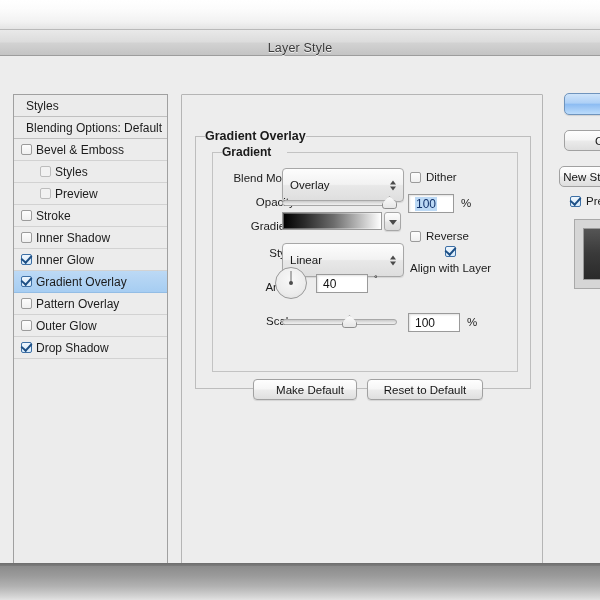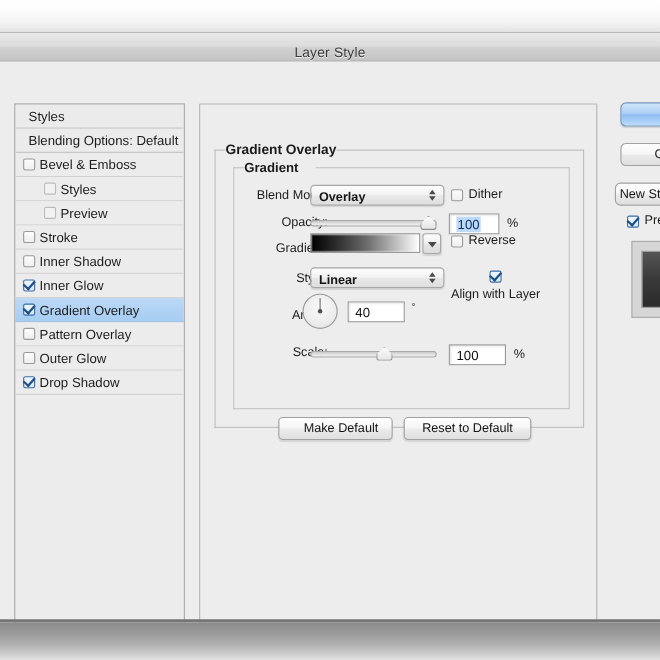--- a/index.html
+++ b/index.html
@@ -210,32 +210,31 @@
     position: absolute;
     font-size: 11.5px;
     color: #1c1c1c;
     text-align: right;
     white-space: nowrap;
   }
 
   
   .popup {
     position: absolute;
-    height: 19px;
+    height: 34px;
     box-sizing: border-box;
     border: 1px solid #a7a7a7;
     border-radius: 4px;
     background: linear-gradient(to bottom, #fdfdfd 0%, #f2f2f2 48%, #e8e8e8 52%, #dedede 100%);
     box-shadow: 0 1px 1px rgba(0,0,0,.10);
     display: flex;
-    align-items: flex-end;
+    align-items: center;
     padding-left: 7px;
     font-size: 11.5px;
     color: #151515;
-    font-weight: bold;
   }
   .popup .arrows {
     position: absolute;
     right: 7px; top: 50%;
     transform: translateY(-50%);
     width: 7px; height: 13px;
     display: flex;
     flex-direction: column;
     justify-content: center;
     gap: 2px;
@@ -539,21 +538,21 @@
             <span class="cap"></span>
           </div>
         <div class="numfield sel-val" style="left:226px; top:99px; width:46px;">
           <span class="hl">100</span>
         </div>
         <div class="unit" style="left:279px; top:102px;">%</div>
 
         <div class="row-label" style="left:20px; top:125px; width:96px;">Gradient:</div>
         <div class="grad-swatch" style="left:100px; top:117px; width:100px; height:18px;"></div>
         <div class="grad-drop" style="left:202px; top:117px;"></div>
-        <div class="panel-check" style="left:228px; top:118px;">
+        <div class="panel-check" style="left:228px; top:135px;">
           <span class="cbx"></span>
           <span>Reverse</span>
         </div>
 
         <div class="row-label" style="left:20px; top:152px; width:96px;">Style:</div>
         <div class="popup" style="left:100px; top:148px; width:122px;">
           <span>Linear</span>
           <span class="arrows">
               <i class="up"></i>
               <i class="dn"></i>

